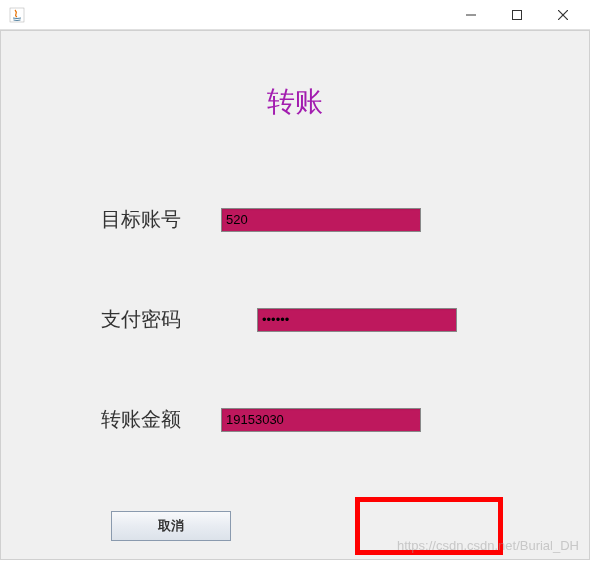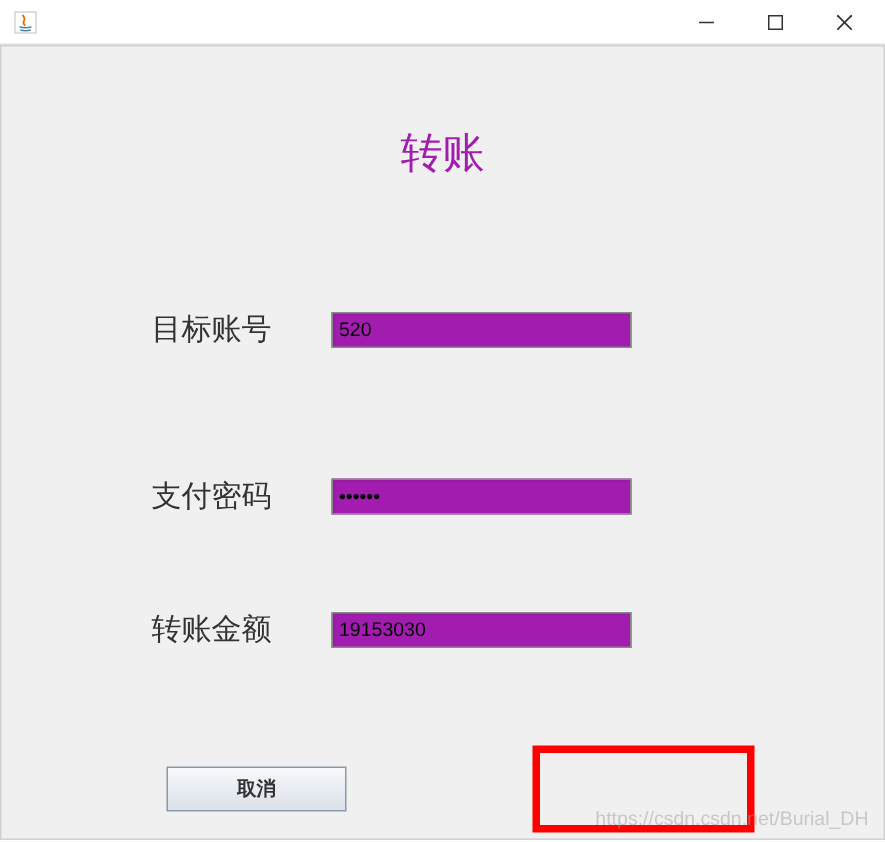--- a/index.html
+++ b/index.html
@@ -54,35 +54,35 @@
       color: #a21caf;
       font-family: "SimSun", serif;
     }
     .form-row {
       display: flex;
       align-items: center;
       position: absolute;
       left: 100px;
     }
     .row-amount { top: 175px; }
-    .row-password { top: 286px; }
+    .row-password { top: 275px; gap: 36px; }
     .row-target { top: 375px; }
     .field-label {
       width: 120px;
       font-size: 20px;
       color: #333;
       font-family: "SimSun", serif;
       text-align: left;
     }
     .text-input {
       width: 200px;
       height: 24px;
       border: 1px solid #888;
       box-shadow: inset 1px 1px 1px rgba(0,0,0,0.08);
-      background: #a21caf;
+      background: #be185d;
       font-size: 13px;
       padding: 0 4px;
       font-family: Arial, sans-serif;
     }
     .button-row {
       position: absolute;
       bottom: 18px;
       left: 0;
       right: 0;
       display: flex;

